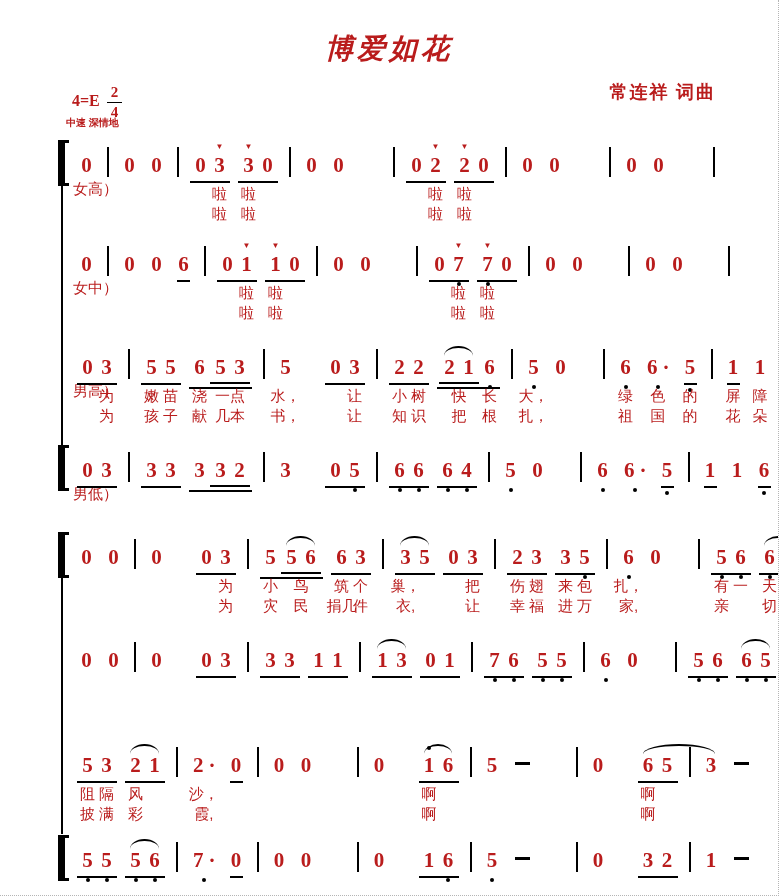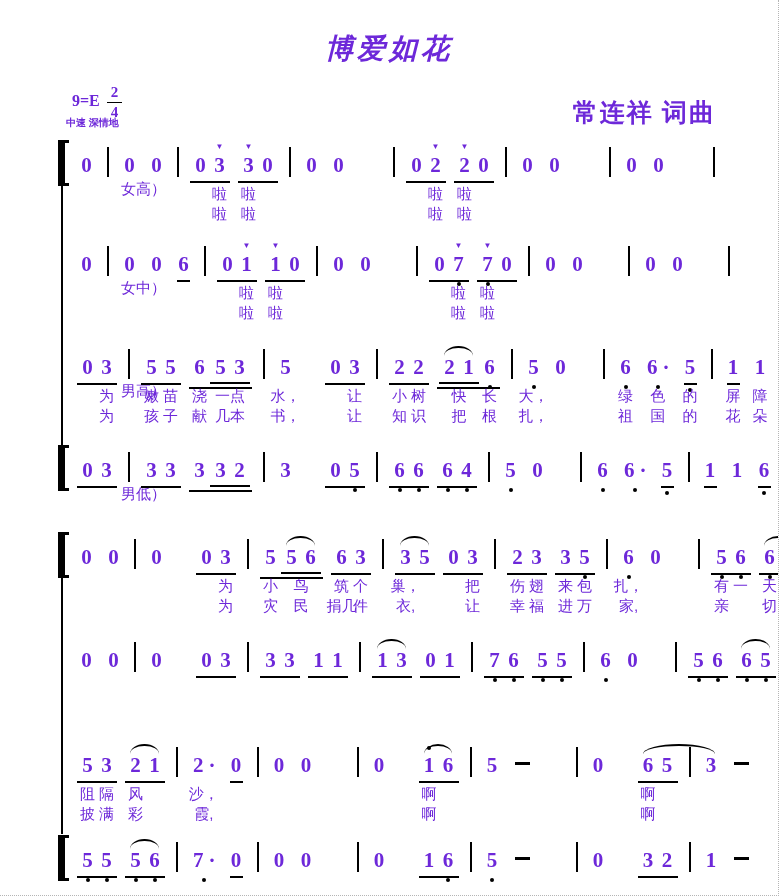--- a/index.html
+++ b/index.html
@@ -1,28 +1,28 @@
 <!DOCTYPE html>
 <html><head>
 <meta charset="utf-8">
 <style>
   html,body{margin:0;padding:0;background:#9a9a9a;}
   .page{width:779px;height:896px;background:#ffffff;position:relative;overflow:hidden;
-        color:#6d28d9;font-family:"Liberation Serif",serif;box-sizing:border-box;
+        color:#b91c1c;font-family:"Liberation Serif",serif;box-sizing:border-box;
         border-right:1px dotted #b5b5b5;border-bottom:1px dotted #b5b5b5;}
   .header{position:relative;height:132px;}
   .title{text-align:center;padding-top:30px;font-weight:bold;font-style:italic;
          font-size:28px;letter-spacing:4px;}
   .keyrow{position:absolute;left:72px;top:84px;font-size:16px;font-weight:bold;}
   .frac{display:inline-block;vertical-align:middle;text-align:center;margin-left:7px;font-size:15px;}
   .frac .num{display:block;border-bottom:1.5px solid #000;padding:0 4px 1px;}
   .frac .den{display:block;padding-top:1px;}
   .tempo{position:absolute;left:66px;top:116px;font-size:10px;font-weight:bold;
          font-family:"Liberation Sans",sans-serif;}
-  .composer{position:absolute;right:62px;top:96px;font-size:25px;font-weight:bold;letter-spacing:2px;}
+  .composer{position:absolute;right:62px;top:80px;font-size:18px;font-weight:bold;letter-spacing:2px;}
   .score{position:absolute;left:55px;top:134px;right:30px;}
   .sys{position:relative;padding-left:18px;}
   .sys::before{content:"";position:absolute;left:6px;top:16px;bottom:44px;width:1.5px;background:#000;}
   .sys1{margin-bottom:8px;}
   .sys2{margin-top:16px;}
   .row{position:relative;white-space:nowrap;padding-top:13px;font-size:21px;font-weight:bold;}
   .note{position:relative;display:inline-block;min-width:13px;text-align:center;margin:0 7px;line-height:26px;}
   .grp{position:relative;display:inline-block;margin:0 4px;padding:0 1px 3px;border-bottom:2px solid #000;}
   .grp .note{margin:0 3px;}
   .grp .grp{margin:0 1px;padding-bottom:2px;border-bottom:2px solid #000;}
@@ -33,36 +33,36 @@
   .hid{position:absolute;top:-6px;left:50%;transform:translateX(-50%);width:4px;height:4px;border-radius:50%;background:#000;}
   .lod{position:absolute;bottom:-9px;left:50%;transform:translateX(-50%);width:4px;height:4px;border-radius:50%;background:#000;}
   .bar{display:inline-block;width:2px;height:30px;background:#000;margin:0 7px;vertical-align:-5px;}
   .dash{display:inline-block;width:15px;height:3px;background:#000;margin:0 9px;vertical-align:7px;}
   .sp{display:inline-block;width:22px;}
   .lyr{position:absolute;top:32px;left:50%;transform:translateX(-50%);
        font-family:"Liberation Sans",sans-serif;font-weight:normal;font-size:15px;
        line-height:20px;text-align:center;white-space:nowrap;}
   .lyl{min-height:20px;}
   .vlabel{position:absolute;left:0;top:46px;font-size:15px;font-weight:normal;
-          font-family:"Liberation Sans",sans-serif;white-space:nowrap;margin-left:48px;}
+          font-family:"Liberation Sans",sans-serif;white-space:nowrap;}
   .brk{position:absolute;left:-15px;top:8px;height:42px;width:8px;border-left:7px solid #000;}
   .brk::before,.brk::after{content:"";position:absolute;left:-7px;width:11px;height:3px;background:#000;}
   .brk::before{top:-2px;}
   .brk::after{bottom:-2px;}
   .arc{position:absolute;height:8px;border-top:2px solid #000;
        border-radius:50% 50% 0 0 / 100% 100% 0 0;}
 </style>
 </head>
 <body>
 
 <div class="page">
   <div class="header">
     <div class="title">博爱如花</div>
     <div class="keyrow">
-      <span>9=E</span><span class="frac"><span class="num">2</span><span class="den">4</span></span>
+      <span>4=E</span><span class="frac"><span class="num">2</span><span class="den">4</span></span>
     </div>
     <div class="tempo">中速 深情地</div>
     <div class="composer">常连祥 词曲</div>
   </div>
   <div class="score">
       <div class="sys sys1">
         <div class="row" style="margin-bottom: 50px;"><span class="brk"></span><span class="vlabel">女高）</span><span class="note"><span class="d">0</span></span><span class="bar"></span><span class="note"><span class="d">0</span></span><span class="note"><span class="d">0</span></span><span class="bar"></span><span class="grp"><span class="note"><span class="d">0</span></span><span class="note"><span class="d">3</span><span class="acc">▼</span><span class="lyr">
                 <div class="lyl">啦</div>
                 <div class="lyl">啦</div>
               </span></span></span><span class="grp"><span class="note"><span class="d">3</span><span class="acc">▼</span><span class="lyr">

